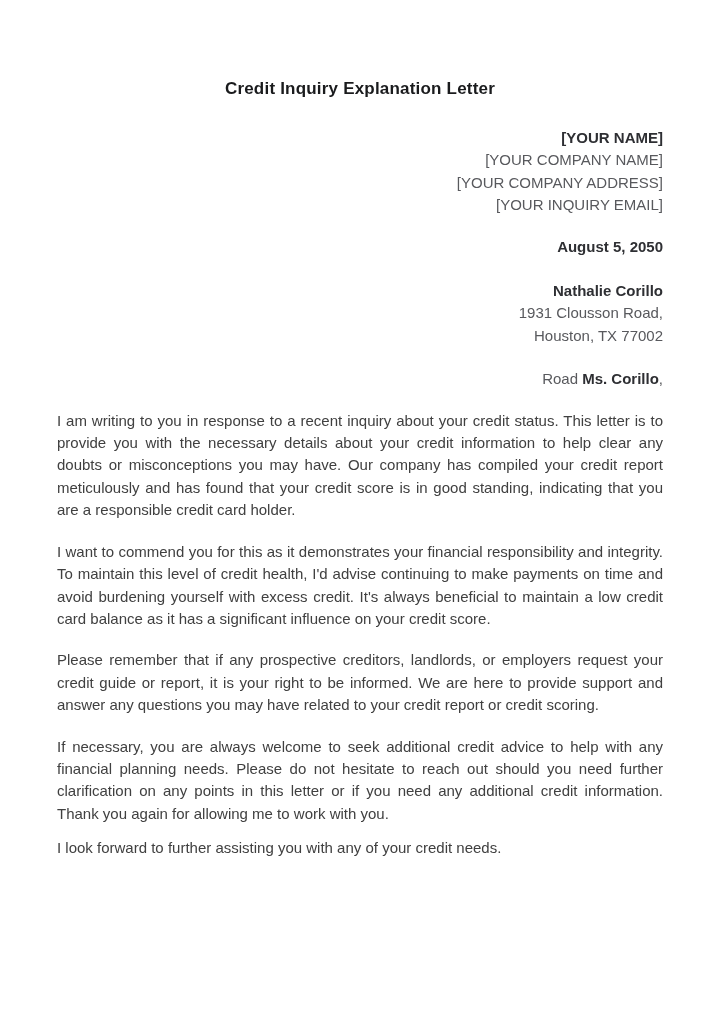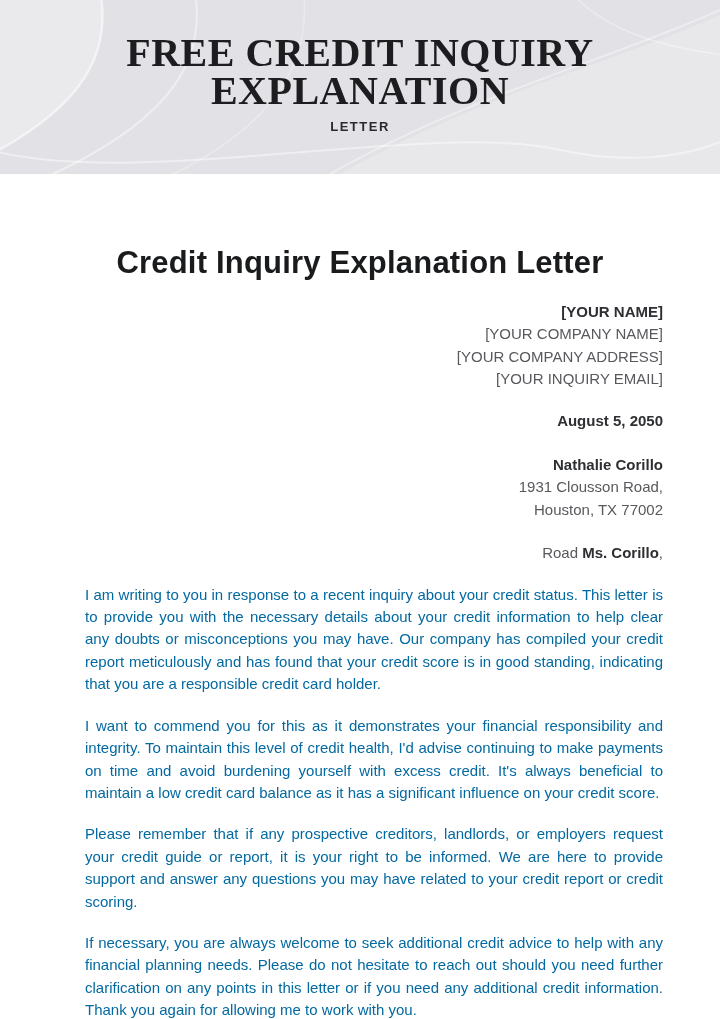--- a/index.html
+++ b/index.html
@@ -52,70 +52,50 @@
 
   
   .letter {
     padding: 0 57px;
     color: #58595d;
     font-size: 15px;
   }
   .letter-title {
     margin-top: 72px;
     text-align: center;
-    font-size: 31px;
+    font-size: 17px;
     line-height: 34px;
     font-weight: 700;
     color: #1a1b1d;
     letter-spacing: 0.2px;
   }
   .block { line-height: 22.4px; text-align: right; }
   .sender-block    { margin-top: 21px; }
   .date-line       { margin-top: 19px; }
   .recipient-block { margin-top: 22px; }
   .salutation      { margin-top: 21px; }
   .strong {
     font-weight: 700;
     color: #2e2f33;
   }
   .letter p.body-para {
     margin-top: 19px;
     line-height: 22.4px;
     text-align: justify;
-    color: #0369a1;
-    margin-left: 28px;
+    color: #404040;
   }
   .letter p.partial {
     margin-top: 12px;
   }
 </style>
 </head>
 <body>
 
 <div class="page">
 
-  <header class="banner">
-    <svg class="waves" viewBox="0 0 720 174" preserveAspectRatio="none" aria-hidden="true">
-      <path d="M95,-30 C120,50 85,110 -30,165 L-30,-30 Z" fill="#ffffff" opacity="0.28"></path>
-      <path d="M95,-30 C120,50 85,110 -30,165" fill="none" stroke="#ffffff" stroke-width="2.5" opacity="0.55"></path>
-      <path d="M190,-30 C215,55 175,120 40,180" fill="none" stroke="#ffffff" stroke-width="2" opacity="0.45"></path>
-      <path d="M300,-30 C320,60 275,130 150,185" fill="none" stroke="#ffffff" stroke-width="1.5" opacity="0.3"></path>
-      <path d="M720,15 C620,60 480,95 340,174 L720,174 Z" fill="#ffffff" opacity="0.22"></path>
-      <path d="M720,10 C615,58 470,95 330,174" fill="none" stroke="#ffffff" stroke-width="2" opacity="0.4"></path>
-      <path d="M-10,150 C140,190 430,120 560,150 C620,163 680,160 725,140" fill="none" stroke="#ffffff" stroke-width="2" opacity="0.45"></path>
-      <path d="M560,-20 C590,20 640,45 725,55" fill="none" stroke="#ffffff" stroke-width="1.5" opacity="0.35"></path>
-    </svg>
-    <div class="banner-text">
-      <div class="banner-title">
-        <span>FREE CREDIT INQUIRY</span><br>
-        <span>EXPLANATION</span>
-      </div>
-      <div class="banner-subtitle">LETTER</div>
-    </div>
-  </header>
 
   <main class="letter">
 
     <h1 class="letter-title">Credit Inquiry Explanation Letter</h1>
 
     <div class="block sender-block">
       <div class="strong">[YOUR NAME]</div>
       <div>[YOUR COMPANY NAME]</div>
       <div>[YOUR COMPANY ADDRESS]</div>
       <div>[YOUR INQUIRY EMAIL]</div>

